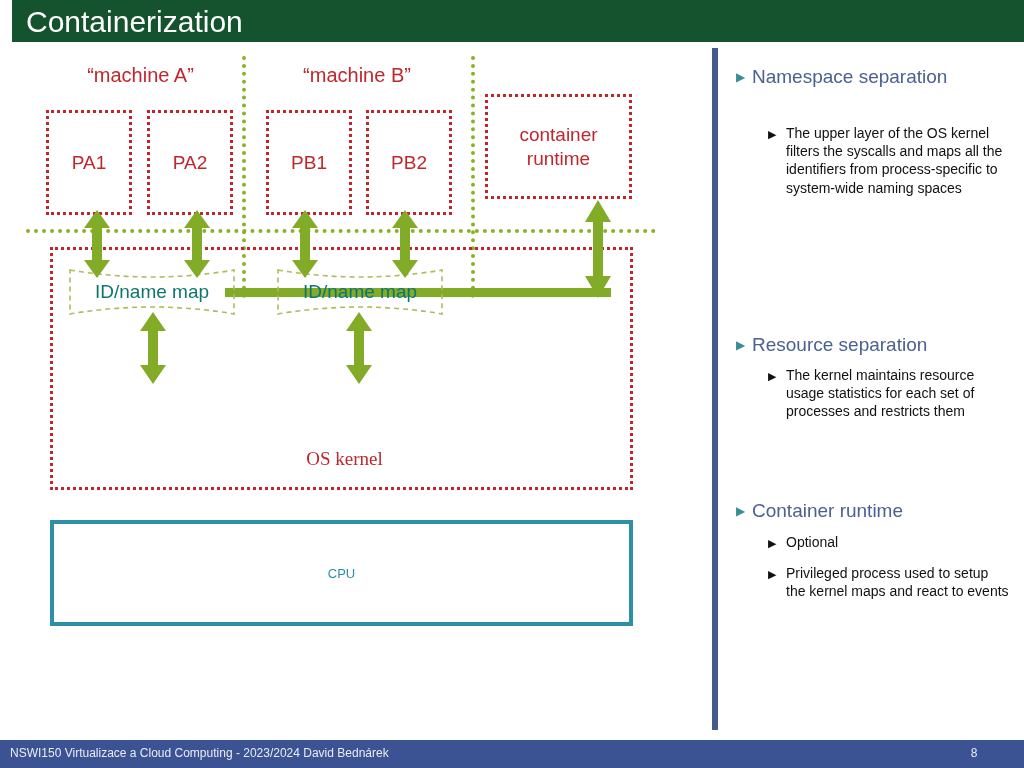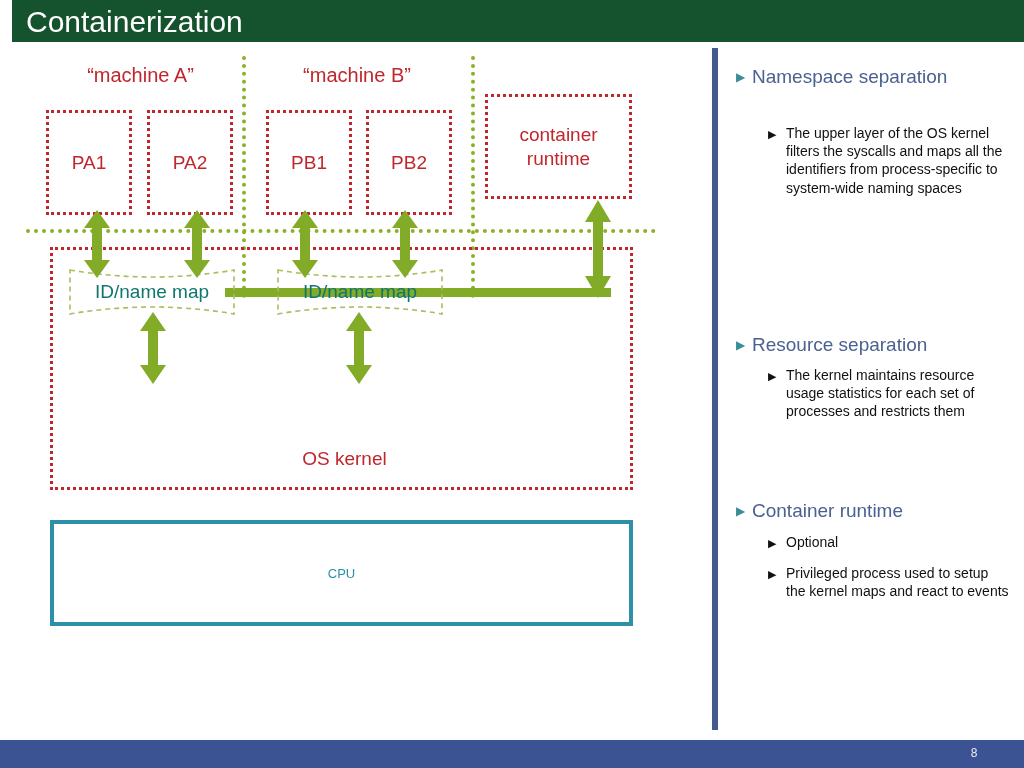--- a/index.html
+++ b/index.html
@@ -147,21 +147,21 @@
     <span>PB2</span>
   </div>
 
   <div class="abs proc-box" style="left:485px;top:52px;width:147px;height:105px;flex-direction:column;">
     <span>container</span>
     <span>runtime</span>
   </div>
 
   <div class="abs green-hline" style="left:26px;top:187px;width:630px;"></div>
 
-  <div class="abs" id="os-kernel-box" style="left:50px;top:205px;width:583px;height:243px;">
+  <div class="abs" id="os-kernel-box" style="left:50px;top:205px;width:583px;height:243px;font-family:Liberation Serif, serif;">
     <div class="abs" style="left:0;top:198px;width:583px;">
       <div id="os-kernel-label">OS kernel</div>
     </div>
   </div>
 
   <div class="abs green-bar" style="left:225px;top:246px;width:386px;height:9px;"></div>
 
   <div class="idmap" style="left:68px;top:226px;width:168px;height:48px;">
     <svg width="168" height="48" viewBox="0 0 168 48">
       <path d="M2,2 Q84,16 166,2 L166,46 Q84,32 2,46 Z" fill="none" stroke="#A8BF5E" stroke-width="1.6" stroke-dasharray="5,4"></path>
@@ -248,14 +248,15 @@
     <span class="tri">▶</span>
     <span class="txt">Optional</span>
   </div>
   <div class="bullet-l2" style="top:516px;">
     <span class="tri">▶</span>
     <span class="txt">Privileged process used to setup the kernel maps and react to events</span>
   </div>
 </div>
 
 <div id="footer-bar">
+  <div class="footer-text">NSWI150 Virtualizace a Cloud Computing - 2023/2024 David Bednárek</div>
   <div class="footer-page">8</div>
 </div>
 
 </body></html>

